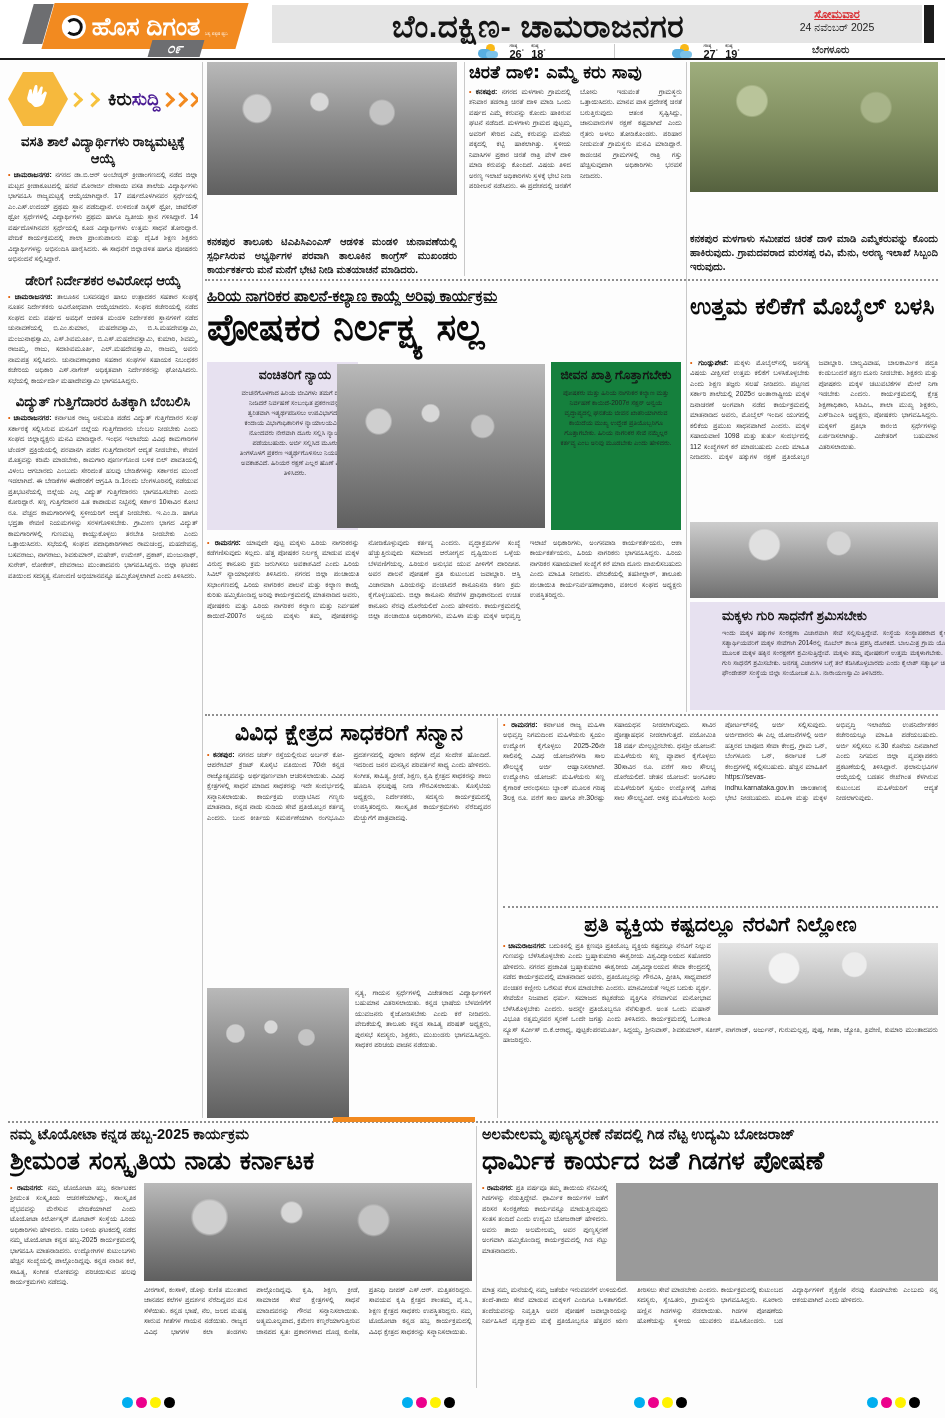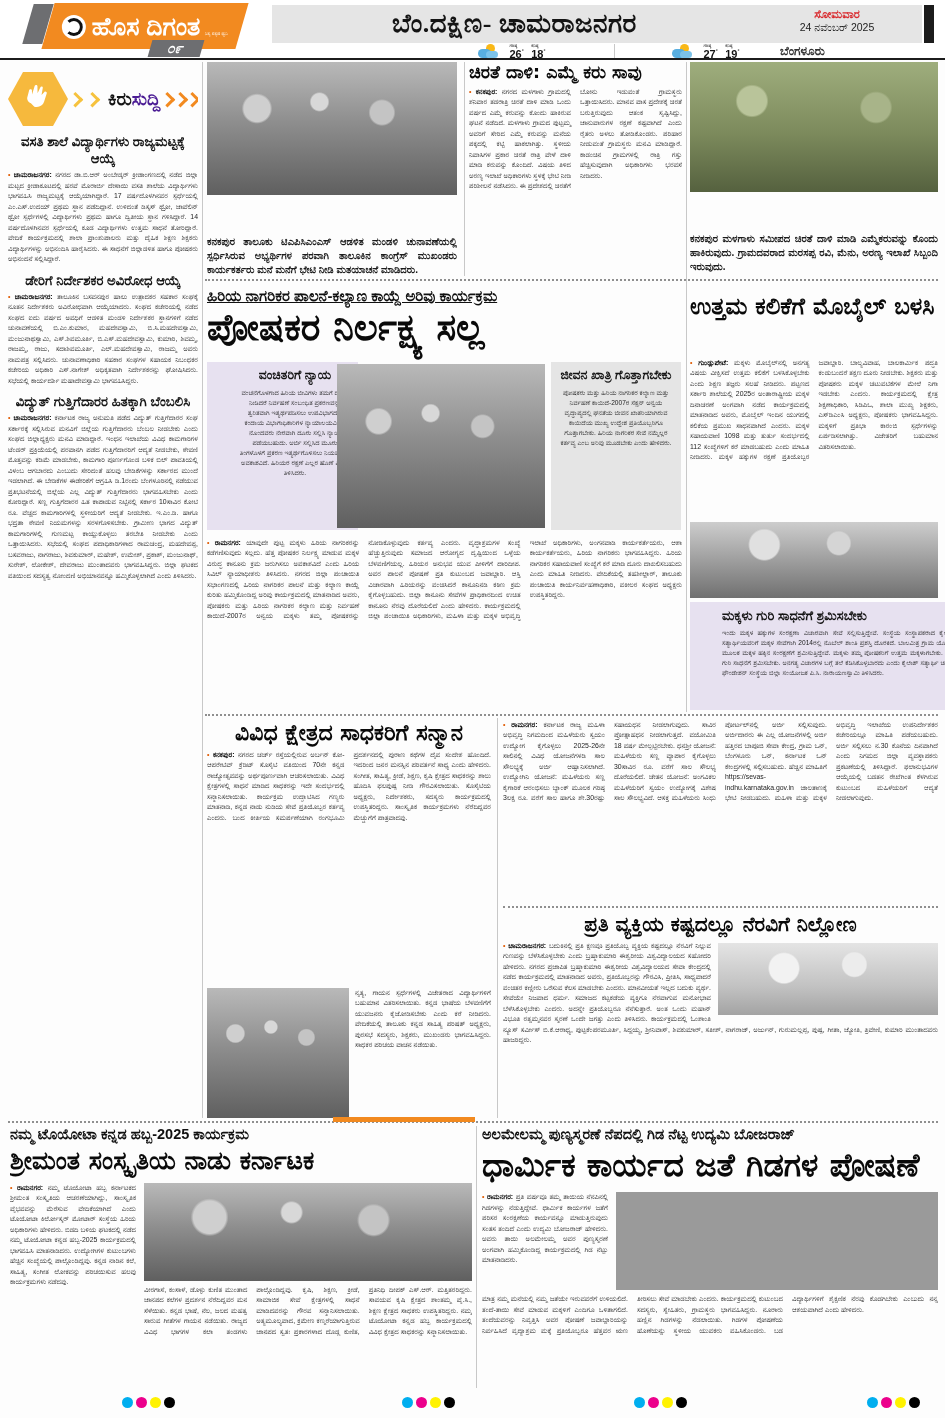--- a/index.html
+++ b/index.html
@@ -39,21 +39,21 @@
   .ph-light{background:
     radial-gradient(circle at 30% 35%, #f2f2f2 0 9%, transparent 10%),
     radial-gradient(circle at 62% 30%, #ececec 0 8%, transparent 9%),
     linear-gradient(180deg,#e4e4e4 0%,#c2c2c2 60%,#a3a3a3 100%);}
   .vrule{border-left:1px solid #c8c8c8;width:0;}
   .dotrule{border-top:2px dotted #8f8f8f;height:0;}
   .box{padding:6px 7px;overflow:hidden;}
   .box h3{margin:0 0 4px 0;font-size:12.5px;line-height:1.25;text-align:center;font-weight:bold;}
   .box .bodytxt{font-size:6.6px;text-align:center;}
   .lav{background:#e7e1f0;padding-left:32px;}
-  .peach{background:#e5e5e5;}
+  .peach{background:#15803d;}
   .chev{display:inline-block;width:8px;height:8px;border-top:3px solid #f28a20;border-right:3px solid #f28a20;transform:rotate(45deg);margin-left:-3px;vertical-align:middle;}
   .chev.y{border-color:#f6c23d;}
   .hex{width:60px;height:54px;background:#f6b93d;clip-path:polygon(25% 0,75% 0,100% 50%,75% 100%,25% 100%,0 50%);display:flex;align-items:center;justify-content:center;flex:0 0 auto;}
   .kiru-head{font-size:13.2px;font-weight:bold;text-align:center;line-height:1.3;margin:7px 0 3px 0;}
   .wicon{position:relative;width:24px;height:15px;display:inline-block;vertical-align:middle;}
   .wicon .sun{position:absolute;left:8px;top:0;width:9px;height:9px;border-radius:50%;background:#f9b816;}
   .wicon .cl1{position:absolute;left:0;top:5px;width:13px;height:9px;border-radius:7px;background:#58aee0;}
   .wicon .cl2{position:absolute;left:8px;top:7px;width:12px;height:7px;border-radius:6px;background:#7cc3ea;}
   .temp{font-size:11px;font-weight:bold;display:inline-block;vertical-align:middle;margin-left:3px;}
   .temp sup{font-size:5px;}
@@ -61,46 +61,46 @@
   .dot{width:11px;height:11px;border-radius:50%;display:inline-block;margin-right:3px;}
   .dc{background:#00aeef}.dm{background:#ec008c}.dy{background:#fff200}.dk{background:#000}
   .mast-orange{background:#f28a20;transform:skewX(-16deg);display:flex;align-items:center;padding:2px 14px;}
   .mast-orange>div{transform:skewX(16deg);display:flex;align-items:center;gap:6px;}
   .mast-title{color:#fff;font-size:25px;font-weight:bold;line-height:1;}
   .mast-tag{color:#fff;font-size:4.6px;text-align:center;margin-top:1px;}
   .logo-circle{width:24px;height:24px;border-radius:50%;background:#fff;display:flex;align-items:center;justify-content:center;}
   .logo-circle::after{content:"";width:12px;height:12px;border-radius:50%;border:3.5px solid #111;border-left-color:transparent;display:block;}
   .pageno{background:#6d6e71;transform:skewX(-16deg);color:#fff;font-size:14px;font-weight:bold;padding:0 18px;line-height:17px;}
   .graybar{background:#e5e5e5;}
-  .ed-title{font-size:26px;font-weight:bold;letter-spacing:0.5px;font-family:Liberation Serif, serif;text-align:right;}
+  .ed-title{font-size:31px;font-weight:bold;letter-spacing:0.5px;font-family:Liberation Sans, sans-serif;text-align:right;}
 </style>
 </head>
 <body>
 
 <div class="abs" style="left:0;top:0;width:945px;height:58px;border-bottom:2px solid #1c1c1c;background:#fff;">
   <div class="abs" style="left:28px;top:4px;width:20px;height:40px;background:#6d6e71;transform:skewX(-16deg);"></div>
   <div class="abs mast-orange" style="left:48px;top:3px;height:42px;">
     <div>
       <span class="logo-circle"></span>
       <span>
         <span class="mast-title">ಹೊಸ ದಿಗಂತ</span>
         <span class="mast-tag">ನಿತ್ಯ ಸತ್ಯದ ಧ್ವನಿ</span>
       </span>
     </div>
   </div>
   <div class="abs pageno" style="left:150px;top:40px;">೦೯</div>
   <div class="abs graybar" style="left:272px;top:5px;width:650px;height:38px;">
     <div class="abs ed-title" style="left:120px;top:4px;">ಬೆಂ.ದಕ್ಷಿಣ- ಚಾಮರಾಜನಗರ</div>
     <div class="abs" style="left:490px;top:3px;width:150px;text-align:center;">
-      <div style="color:#d92b2f;font-size:11.5px;font-weight:bold;">ಸೋಮವಾರ</div>
+      <div style="color:#d92b2f;font-size:11.5px;font-weight:bold;text-decoration:underline;">ಸೋಮವಾರ</div>
       <div style="font-size:10.5px;color:#222;">24 ನವೆಂಬರ್ 2025</div>
     </div>
   </div>
   <div class="abs" style="left:924px;top:5px;width:10px;height:38px;background:#1c1c1c;"></div>
-  <div class="abs" style="left:780px;top:44px;font-size:12px;font-weight:bold;color:#333;">ಬೆಂಗಳೂರು</div>
+  <div class="abs" style="left:812px;top:44px;font-size:10px;font-weight:bold;color:#333;">ಬೆಂಗಳೂರು</div>
 
   <div class="abs" style="left:478px;top:42px;">
     <span class="wicon"><span class="sun"></span><span class="cl1"></span><span class="cl2"></span></span>
     <span class="temp"><span class="tlabel">ಗರಿಷ್ಠ</span><span>26</span><sup>°</sup></span>
     <span class="temp"><span class="tlabel">ಕನಿಷ್ಠ</span><span>18</span><sup>°</sup></span>
   </div>
   <div class="abs vrule" style="left:614px;top:44px;height:14px;"></div>
   <div class="abs" style="left:672px;top:42px;">
     <span class="wicon"><span class="sun"></span><span class="cl1"></span><span class="cl2"></span></span>
     <span class="temp"><span class="tlabel">ಗರಿಷ್ಠ</span><span>27</span><sup>°</sup></span>
@@ -219,21 +219,21 @@
     <div class="bodytxt" style="position:absolute;left:0;top:0;width:126px;height:196px;">
       <span class="dateline">ರಾಮನಗರ:</span> <span>ನಮ್ಮ ಟೊಯೋಟಾ ಹಬ್ಬ ಕರ್ನಾಟಕದ ಶ್ರೀಮಂತ ಸಂಸ್ಕೃತಿಯ ಆಚರಣೆಯಾಗಿದ್ದು, ಸಾಂಸ್ಕೃತಿಕ ವೈಭವವನ್ನು ಮೆರೆಸುವ ವೇದಿಕೆಯಾಗಿದೆ ಎಂದು ಟೊಯೋಟಾ ಕಿರ್ಲೋಸ್ಕರ್ ಮೋಟಾರ್ ಸಂಸ್ಥೆಯ ಹಿರಿಯ ಅಧಿಕಾರಿಗಳು ಹೇಳಿದರು. ಬಿಡದಿ ಬಳಿಯ ಘಟಕದಲ್ಲಿ ನಡೆದ ನಮ್ಮ ಟೊಯೋಟಾ ಕನ್ನಡ ಹಬ್ಬ-2025 ಕಾರ್ಯಕ್ರಮದಲ್ಲಿ ಭಾಗವಹಿಸಿ ಮಾತನಾಡಿದರು. ಉದ್ಯೋಗಿಗಳ ಕುಟುಂಬಗಳು ಹೆಚ್ಚಿನ ಸಂಖ್ಯೆಯಲ್ಲಿ ಪಾಲ್ಗೊಂಡಿದ್ದವು. ಕನ್ನಡ ನಾಡಿನ ಕಲೆ, ಸಾಹಿತ್ಯ, ಸಂಗೀತ ಲೋಕವನ್ನು ಪರಿಚಯಿಸುವ ಹಲವು ಕಾರ್ಯಕ್ರಮಗಳು ನಡೆದವು.</span>
     </div>
     <div class="abs photo ph-bw" style="left:134px;top:0;width:328px;height:98px;"></div>
     <div class="abs bodytxt cols3" style="left:134px;top:102px;width:328px;height:94px;">ವೀರಗಾಸೆ, ಕಂಸಾಳೆ, ಡೊಳ್ಳು ಕುಣಿತ ಮುಂತಾದ ಜಾನಪದ ಕಲೆಗಳ ಪ್ರದರ್ಶನ ನೆರೆದಿದ್ದವರ ಮನ ಸೆಳೆಯಿತು. ಕನ್ನಡ ಭಾಷೆ, ನೆಲ, ಜಲದ ಮಹತ್ವ ಸಾರುವ ಗೀತೆಗಳ ಗಾಯನ ನಡೆಯಿತು. ರಾಜ್ಯದ ವಿವಿಧ ಭಾಗಗಳ ಕಲಾ ತಂಡಗಳು ಪಾಲ್ಗೊಂಡಿದ್ದವು. ಕೃಷಿ, ಶಿಕ್ಷಣ, ಕ್ರೀಡೆ, ಸಾಮಾಜಿಕ ಸೇವೆ ಕ್ಷೇತ್ರಗಳಲ್ಲಿ ಸಾಧನೆ ಮಾಡಿದವರನ್ನು ಗೌರವ ಸನ್ಮಾನಿಸಲಾಯಿತು. ಅತ್ಯಮೂಲ್ಯವಾದ, ಕ್ರಮೇಣ ಕಣ್ಮರೆಯಾಗುತ್ತಿರುವ ಜಾನಪದ ಸ್ವತಃ ಪ್ರಕಾರಗಳಾದ ದೊಡ್ಡ ಕುಣಿತ, ಪ್ರತಿನಿಧಿ ದೀಪಕ್ ಎಸ್.ಆರ್. ಮತ್ತಿತರರಿದ್ದರು. ಸಾವಯವ ಕೃಷಿ ಕ್ಷೇತ್ರದ ಶಾಂತಮ್ಮ ವೈ.ಸಿ., ಶಿಕ್ಷಣ ಕ್ಷೇತ್ರದ ಸಾಧಕರು ಉಪಸ್ಥಿತರಿದ್ದರು. ನಮ್ಮ ಟೊಯೋಟಾ ಕನ್ನಡ ಹಬ್ಬ ಕಾರ್ಯಕ್ರಮದಲ್ಲಿ ವಿವಿಧ ಕ್ಷೇತ್ರದ ಸಾಧಕರನ್ನು ಸನ್ಮಾನಿಸಲಾಯಿತು.</div>
   </div>
 </div>
 
 <div class="abs" style="left:482px;top:1126px;width:456px;height:262px;overflow:hidden;">
   <div class="kicker" style="font-size:14.5px;">ಅಲಮೇಲಮ್ಮ ಪುಣ್ಯಸ್ಮರಣೆ ನೆಪದಲ್ಲಿ ಗಿಡ ನೆಟ್ಟ ಉದ್ಯಮಿ ಬೋಜರಾಜ್</div>
-  <div class="headline" style="font-size:32px;line-height:1.35;margin:1px 0 5px 0;">ಧಾರ್ಮಿಕ ಕಾರ್ಯದ ಜತೆ ಗಿಡಗಳ ಪೋಷಣೆ</div>
+  <div class="headline" style="font-size:25px;line-height:1.35;margin:1px 0 5px 0;">ಧಾರ್ಮಿಕ ಕಾರ್ಯದ ಜತೆ ಗಿಡಗಳ ಪೋಷಣೆ</div>
   <div style="position:relative;height:196px;">
     <div class="bodytxt" style="position:absolute;left:0;top:0;width:126px;height:98px;">
       <span class="dateline">ರಾಮನಗರ:</span> <span>ಪ್ರತಿ ವರ್ಷವೂ ತಮ್ಮ ತಾಯಿಯ ನೆನಪಿನಲ್ಲಿ ಗಿಡಗಳನ್ನು ನೆಡುತ್ತಿದ್ದೇವೆ. ಧಾರ್ಮಿಕ ಕಾರ್ಯಗಳ ಜತೆಗೆ ಪರಿಸರ ಸಂರಕ್ಷಣೆಯ ಕಾರ್ಯವನ್ನೂ ಮಾಡುತ್ತಿರುವುದು ಸಂತಸ ತಂದಿದೆ ಎಂದು ಉದ್ಯಮಿ ಬೋಜರಾಜ್ ಹೇಳಿದರು. ಅವರು ತಾಯಿ ಅಲಮೇಲಮ್ಮ ಅವರ ಪುಣ್ಯಸ್ಮರಣೆ ಅಂಗವಾಗಿ ಹಮ್ಮಿಕೊಂಡಿದ್ದ ಕಾರ್ಯಕ್ರಮದಲ್ಲಿ ಗಿಡ ನೆಟ್ಟು ಮಾತನಾಡಿದರು.</span>
     </div>
     <div class="abs photo ph-warm" style="left:134px;top:0;width:322px;height:98px;"></div>
     <div class="abs bodytxt cols3" style="left:0;top:102px;width:456px;height:94px;">ಮಾತ್ರ ನಮ್ಮ ಮನೆಯಲ್ಲಿ ನಮ್ಮ ಜತೆಯೇ ಇರುವವರೆಗೆ ಉಳಿಯಲಿದೆ. ತಂದೆ-ತಾಯಿ ಸೇವೆ ಮಾಡುವ ಮಕ್ಕಳಿಗೆ ಎಂದಿಗೂ ಒಳಿತಾಗಲಿದೆ. ತಂದೆಯವರನ್ನು ನಿವೃತ್ತಿಸಿ ಅವರ ಪೋಷಣೆ ಜವಾಬ್ದಾರಿಯನ್ನು ನಿರ್ವಹಿಸಿದೆ ವೃದ್ಯಾಶ್ರಮ ಮಕ್ಕೆ ಪ್ರತಿಯೊಬ್ಬರೂ ಹೆತ್ತವರ ಋಣ ತೀರಿಸಲು ಸೇವೆ ಮಾಡಬೇಕು ಎಂದರು. ಕಾರ್ಯಕ್ರಮದಲ್ಲಿ ಕುಟುಂಬದ ಸದಸ್ಯರು, ಸ್ನೇಹಿತರು, ಗ್ರಾಮಸ್ಥರು ಭಾಗವಹಿಸಿದ್ದರು. ನೂರಾರು ಹಣ್ಣಿನ ಗಿಡಗಳನ್ನು ನೆಡಲಾಯಿತು. ಗಿಡಗಳ ಪೋಷಣೆಯ ಹೊಣೆಯನ್ನು ಸ್ಥಳೀಯ ಯುವಕರು ವಹಿಸಿಕೊಂಡರು. ಬಡ ವಿದ್ಯಾರ್ಥಿಗಳಿಗೆ ಶೈಕ್ಷಣಿಕ ನೆರವು ಕೊಡಗಿಬೇಕು ಎಂಬುದು ನನ್ನ ಆಶಯವಾಗಿದೆ ಎಂದು ಹೇಳಿದರು.</div>
   </div>
 </div>
 
 <div class="abs" style="left:122px;top:1394px;">

